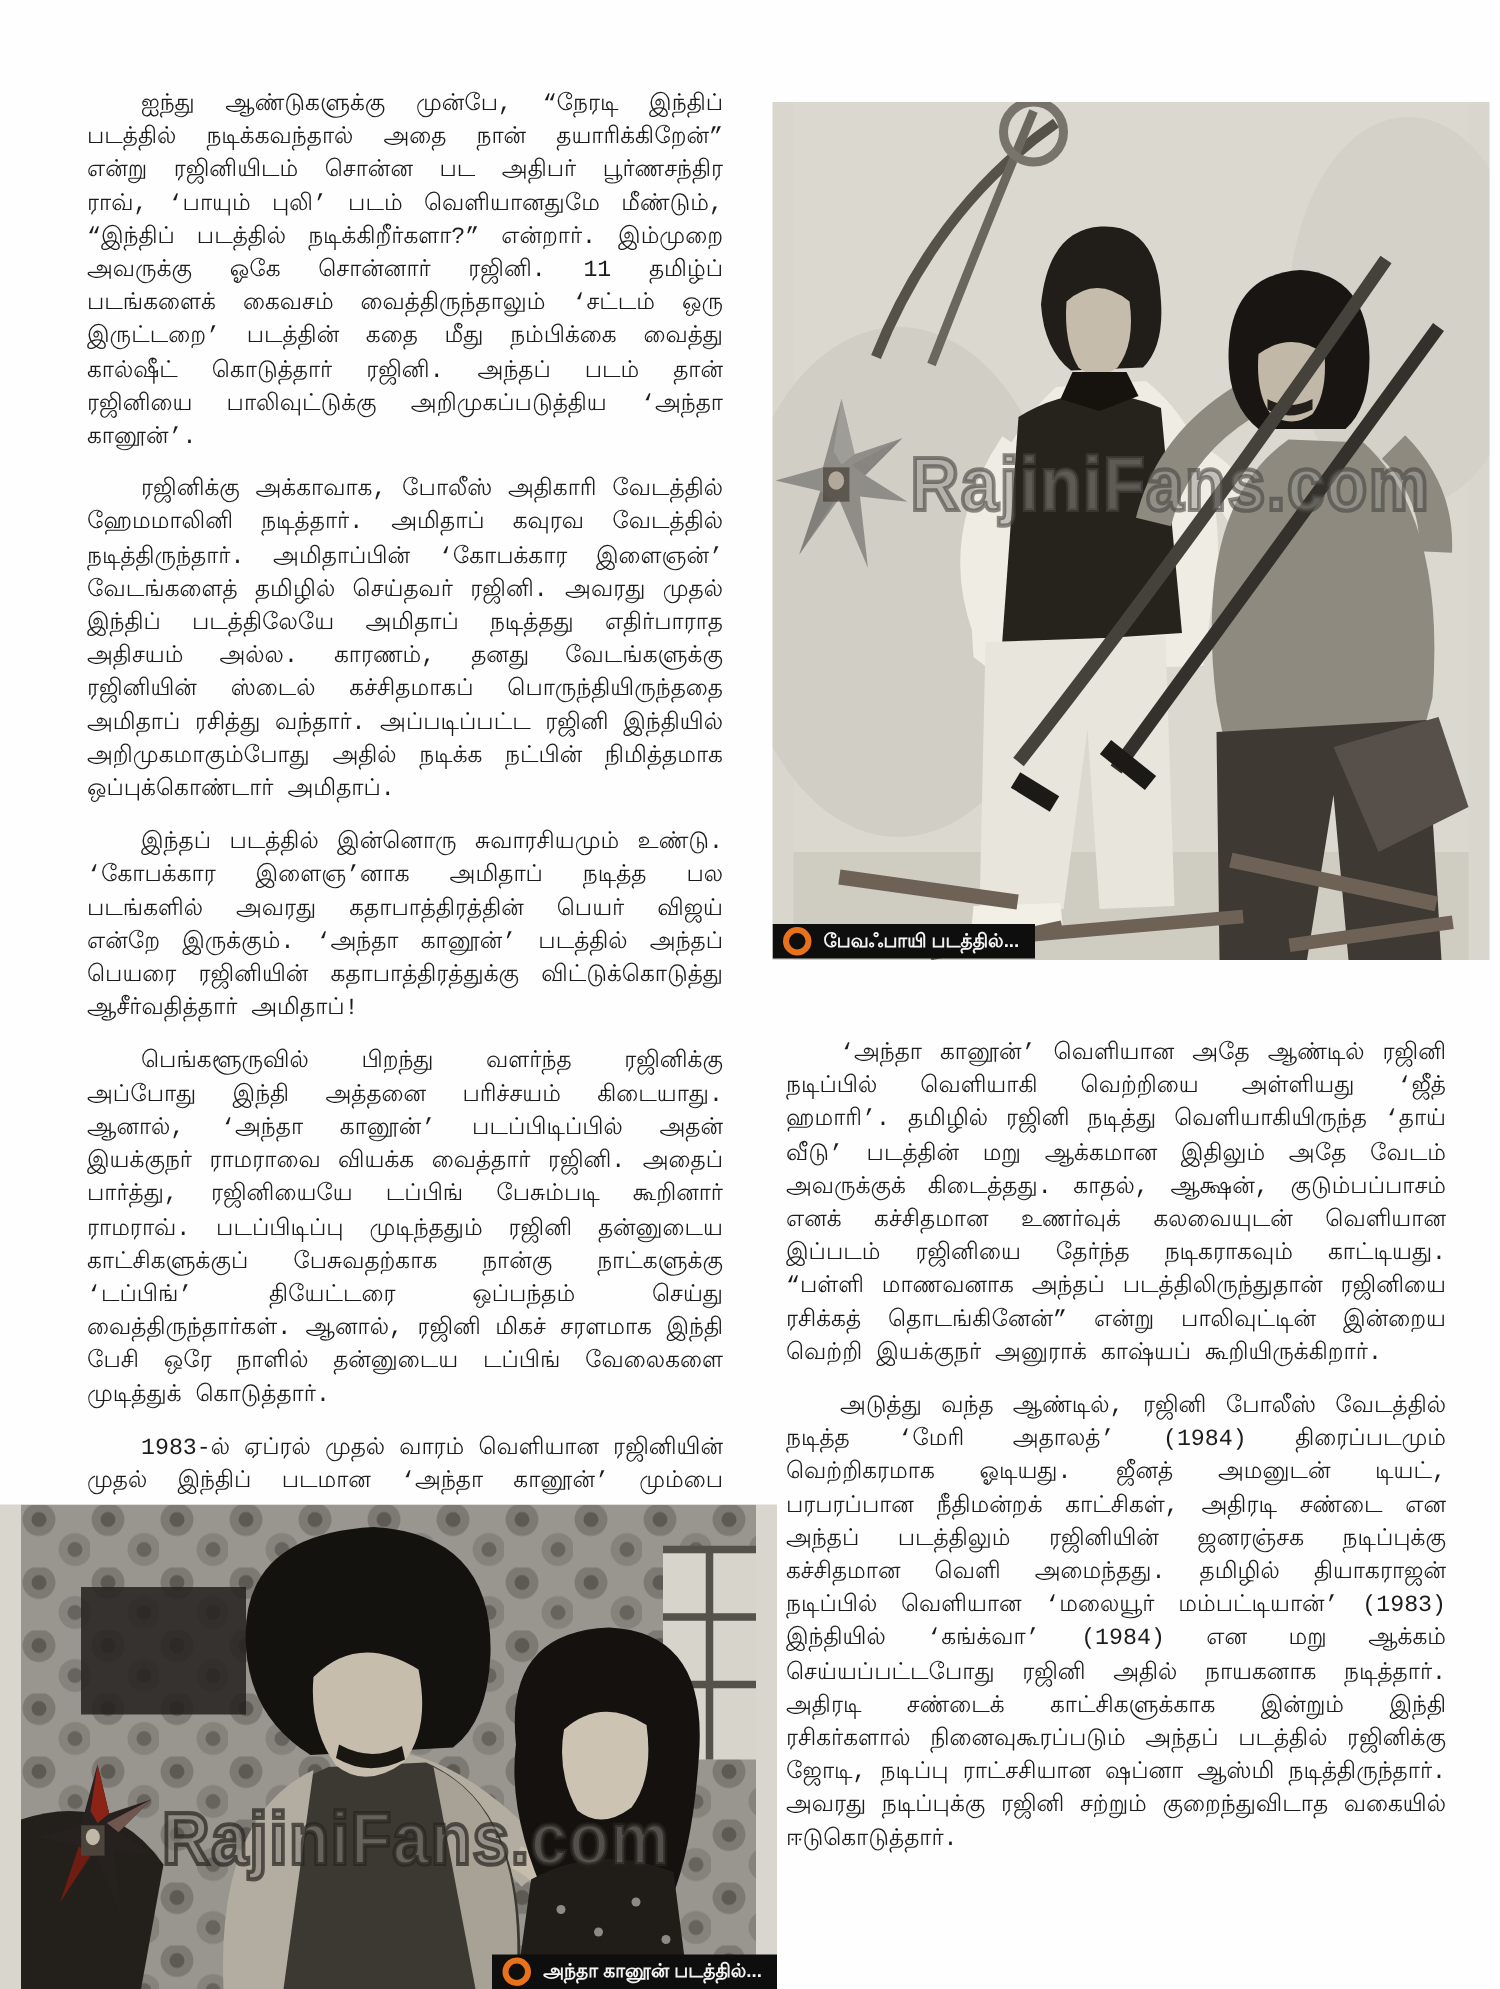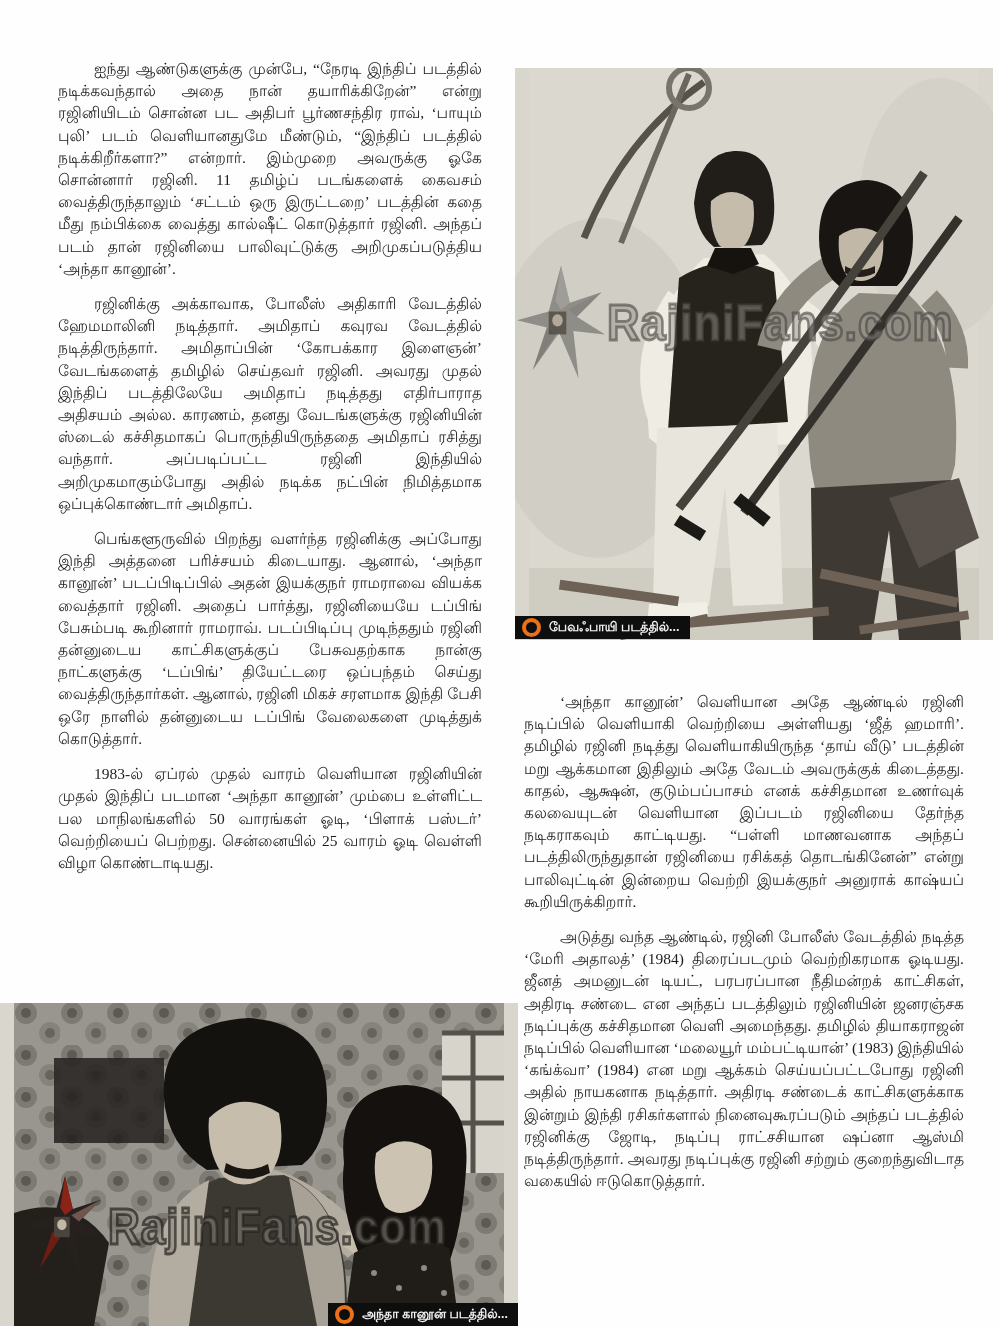--- a/index.html
+++ b/index.html
@@ -1,19 +1,19 @@
 <!DOCTYPE html>
 <html><head>
 <meta charset="utf-8">
 <style>
   html,body{margin:0;padding:0;background:#ffffff;}
   .page{position:relative;width:1000px;height:1326px;background:#fefefe;overflow:hidden;
         font-family:"Liberation Serif", serif;}
   
-  .col{position:absolute;color:#1c1c1c;}
+  .col{position:absolute;color:#1c1c1c;font-family:Liberation Mono, monospace;}
   .col-left{left:58px;top:58px;width:424px;height:942px;overflow:hidden;}
   .col-right{left:524px;top:691px;width:440px;height:636px;overflow:hidden;}
   p.body-para{margin:0 0 13px 0;font-size:15.5px;line-height:22.2px;text-align:justify;
               text-indent:36px;color:#1c1c1c;}
   
   .photo{position:absolute;overflow:hidden;background:#d9d6ce;padding-left:28px;}
   .photo-top{left:515px;top:68px;width:450px;height:572px;}
   .photo-bottom{left:0;top:1003px;width:490px;height:323px;}
   .photo svg.scene{position:absolute;left:0;top:0;width:100%;height:100%;display:block;}
   
@@ -42,20 +42,21 @@
   .heading .accent{color:#e8721c;}
 </style>
 </head>
 <body>
 
 <div class="page">
 
   <div class="col col-left">
     <p class="body-para">ஐந்து ஆண்டுகளுக்கு முன்பே, “நேரடி இந்திப் படத்தில் நடிக்கவந்தால் அதை நான் தயாரிக்கிறேன்” என்று ரஜினியிடம் சொன்ன பட அதிபர் பூர்ணசந்திர ராவ், ‘பாயும் புலி’ படம் வெளியானதுமே மீண்டும், “இந்திப் படத்தில் நடிக்கிறீர்களா?” என்றார். இம்முறை அவருக்கு ஓகே சொன்னார் ரஜினி. 11 தமிழ்ப் படங்களைக் கைவசம் வைத்திருந்தாலும் ‘சட்டம் ஒரு இருட்டறை’ படத்தின் கதை மீது நம்பிக்கை வைத்து கால்ஷீட் கொடுத்தார் ரஜினி. அந்தப் படம் தான் ரஜினியை பாலிவுட்டுக்கு அறிமுகப்படுத்திய ‘அந்தா கானூன்’.</p>
     <p class="body-para">ரஜினிக்கு அக்காவாக, போலீஸ் அதிகாரி வேடத்தில் ஹேமமாலினி நடித்தார். அமிதாப் கவுரவ வேடத்தில் நடித்திருந்தார். அமிதாப்பின் ‘கோபக்கார இளைஞன்’ வேடங்களைத் தமிழில் செய்தவர் ரஜினி. அவரது முதல் இந்திப் படத்திலேயே அமிதாப் நடித்தது எதிர்பாராத அதிசயம் அல்ல. காரணம், தனது வேடங்களுக்கு ரஜினியின் ஸ்டைல் கச்சிதமாகப் பொருந்தியிருந்ததை அமிதாப் ரசித்து வந்தார். அப்படிப்பட்ட ரஜினி இந்தியில் அறிமுகமாகும்போது அதில் நடிக்க நட்பின் நிமித்தமாக ஒப்புக்கொண்டார் அமிதாப்.</p>
+    <p class="body-para">இந்தப் படத்தில் இன்னொரு சுவாரசியமும் உண்டு. ‘கோபக்கார இளைஞ’னாக அமிதாப் நடித்த பல படங்களில் அவரது கதாபாத்திரத்தின் பெயர் விஜய் என்றே இருக்கும். ‘அந்தா கானூன்’ படத்தில் அந்தப் பெயரை ரஜினியின் கதாபாத்திரத்துக்கு விட்டுக்கொடுத்து ஆசீர்வதித்தார் அமிதாப்!</p>
     <p class="body-para">பெங்களூருவில் பிறந்து வளர்ந்த ரஜினிக்கு அப்போது இந்தி அத்தனை பரிச்சயம் கிடையாது. ஆனால், ‘அந்தா கானூன்’ படப்பிடிப்பில் அதன் இயக்குநர் ராமராவை வியக்க வைத்தார் ரஜினி. அதைப் பார்த்து, ரஜினியையே டப்பிங் பேசும்படி கூறினார் ராமராவ். படப்பிடிப்பு முடிந்ததும் ரஜினி தன்னுடைய காட்சிகளுக்குப் பேசுவதற்காக நான்கு நாட்களுக்கு ‘டப்பிங்’ தியேட்டரை ஒப்பந்தம் செய்து வைத்திருந்தார்கள். ஆனால், ரஜினி மிகச் சரளமாக இந்தி பேசி ஒரே நாளில் தன்னுடைய டப்பிங் வேலைகளை முடித்துக் கொடுத்தார்.</p>
     <p class="body-para">1983-ல் ஏப்ரல் முதல் வாரம் வெளியான ரஜினியின் முதல் இந்திப் படமான ‘அந்தா கானூன்’ மும்பை உள்ளிட்ட பல மாநிலங்களில் 50 வாரங்கள் ஓடி, ‘பிளாக் பஸ்டர்’ வெற்றியைப் பெற்றது. சென்னையில் 25 வாரம் ஓடி வெள்ளி விழா கொண்டாடியது.</p>
   </div>
 
   <div class="photo photo-top">
     <svg class="scene" viewBox="0 0 450 572" xmlns="http://www.w3.org/2000/svg">
       <rect width="450" height="572" fill="#dbd8d0"></rect>
       <ellipse cx="70" cy="320" rx="110" ry="170" fill="#d1cec6"></ellipse>
       <ellipse cx="410" cy="140" rx="80" ry="130" fill="#d4d1c9"></ellipse>
       <rect x="0" y="500" width="450" height="72" fill="#cfccc2"></rect>

